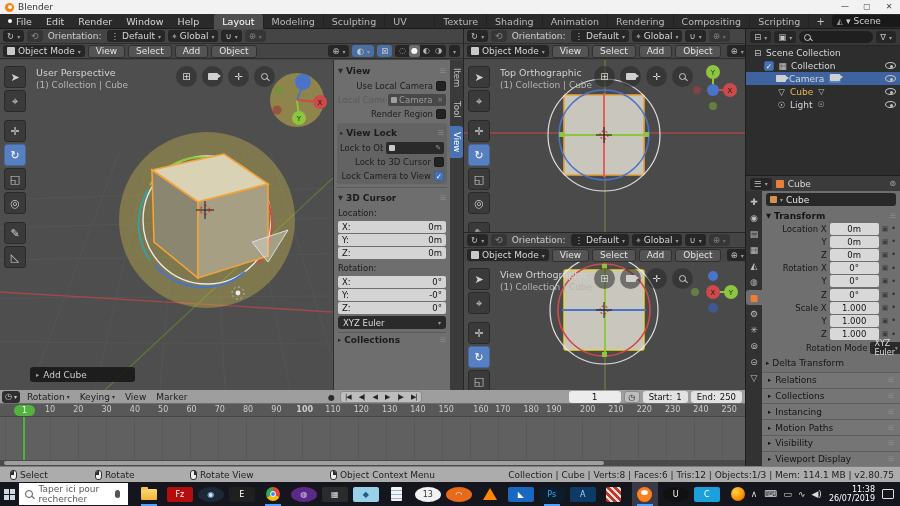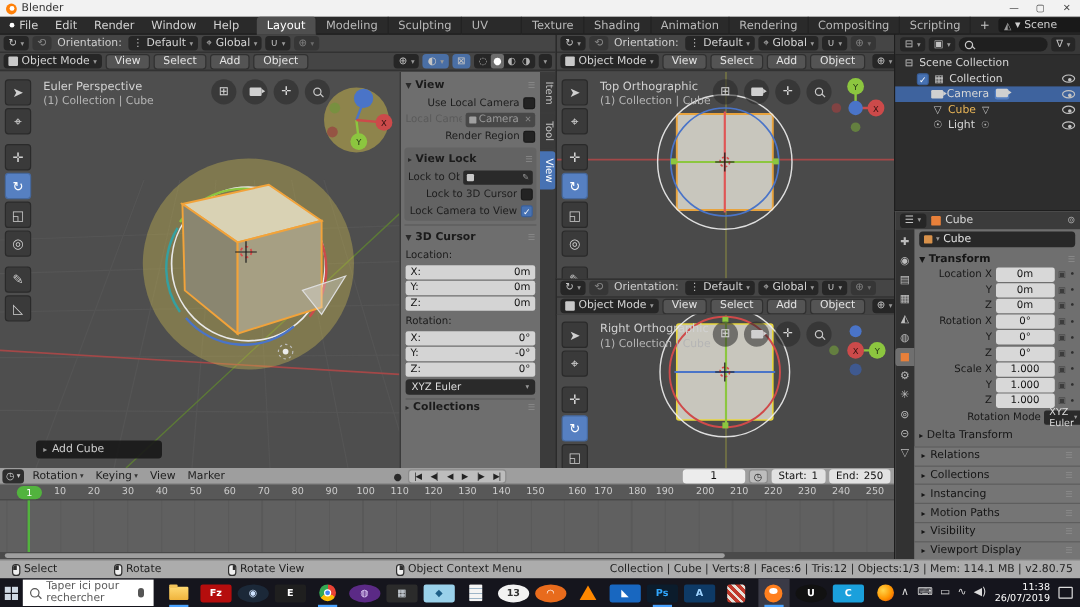--- a/index.html
+++ b/index.html
@@ -154,21 +154,21 @@
   .win-logo{width:11px;height:11px;display:grid;grid-template-columns:5px 5px;grid-template-rows:5px 5px;gap:1px;}
   .win-logo i{background:#cfd8e3;}
   #searchbox{width:190px;height:22px;background:#fff;display:flex;align-items:center;gap:5px;padding:0 6px;color:#5a5a5a;font-size:9px;}
   .ic-search-dark{width:8px;height:8px;border:1.3px solid #555;border-radius:50%;position:relative;flex:none;}
   .ic-search-dark::after{content:"";position:absolute;width:4px;height:1.3px;background:#555;right:-3px;bottom:-1px;transform:rotate(45deg);}
   .ic-mic{width:5px;height:8px;background:#555;border-radius:3px;position:relative;margin-left:auto;margin-right:2px;flex:none;}
   #apps{display:flex;align-items:center;gap:5px;margin-left:8px;}
   .app{width:26px;height:24px;display:flex;align-items:center;justify-content:center;position:relative;}
   .app.active{background:#3a3a46;}
   .app.underline::after{content:"";position:absolute;bottom:0;left:5px;right:5px;height:2px;background:#4aa3ff;}
-  .app .box{width:36px;height:15px;display:flex;align-items:center;justify-content:center;font-size:8px;font-weight:bold;border-radius:2px;}
+  .app .box{width:36px;height:15px;display:flex;align-items:center;justify-content:center;font-size:8px;font-weight:normal;border-radius:2px;}
   .app .box.round{border-radius:50%;}
   .ic-folder{width:16px;height:11px;background:linear-gradient(#ffd972,#f0b43c);border-radius:1px;position:relative;}
   .ic-folder::before{content:"";position:absolute;left:0;top:-2px;width:7px;height:3px;background:#f3c45a;border-radius:1px 1px 0 0;}
   .ic-chrome{width:14px;height:14px;border-radius:50%;background:conic-gradient(#ea4335 0 33%,#fbbc05 0 66%,#34a853 0);position:relative;}
   .ic-chrome::after{content:"";position:absolute;left:4px;top:4px;width:6px;height:6px;border-radius:50%;background:#4285f4;border:1.5px solid #fff;box-sizing:border-box;}
   .ic-vlc{width:0;height:0;border-left:7px solid transparent;border-right:7px solid transparent;border-bottom:12px solid #ff8800;position:relative;}
   .ic-notepad{width:11px;height:14px;background:#f4f4f4;border-radius:1px;background-image:repeating-linear-gradient(#f4f4f4 0 3px,#9db5c8 3px 4px);}
   .ic-stripes{width:15px;height:15px;border-radius:2px;background:repeating-linear-gradient(45deg,#c0392b 0 3px,#e8e0d8 3px 5px);}
   .ic-blender{width:15px;height:15px;border-radius:50%;background:#ff7f1e;position:relative;}
   .ic-blender::after{content:"";position:absolute;left:4px;top:3px;width:7px;height:5px;border-radius:50%;background:#fff;}
@@ -425,21 +425,21 @@
         <circle cx="303" cy="22" r="8" fill="#4a74c8"></circle>
         <circle cx="299" cy="58" r="7" fill="#8cc63f"></circle>
         <circle cx="320" cy="42" r="7" fill="#cc4a4a"></circle>
         <circle cx="279" cy="30" r="4.5" fill="#6f963c" opacity="0.7"></circle>
         <circle cx="277" cy="50" r="4.5" fill="#984040" opacity="0.7"></circle>
         <text x="299" y="61" font-size="7" fill="#1e2d12" text-anchor="middle">Y</text>
         <text x="320" y="45" font-size="7" fill="#33100f" text-anchor="middle">X</text>
       </g>
     </svg>
     <div class="vp-label">
-      <span>Euler Perspective</span>
+      <span>User Perspective</span>
       <span class="crumb">(1) Collection | Cube</span>
     </div>
     <div class="toolbar" id="tb-main">
         <div class="tool-btn">
           <span>➤</span>
         </div>
         <div class="tool-btn">
           <span>⌖</span>
         </div>
         <div class="tool-btn gap">
@@ -673,21 +673,21 @@
         <circle cx="249" cy="30" r="7" fill="#cc4a4a"></circle>
         <circle cx="267" cy="30" r="7" fill="#8cc63f"></circle>
         <circle cx="231" cy="30" r="4" fill="#6f963c" opacity="0.7"></circle>
         <circle cx="249" cy="14" r="5" fill="#4a74c8"></circle>
         <circle cx="249" cy="46" r="5" fill="#3c5da0" opacity="0.8"></circle>
         <text x="249" y="33" font-size="7" fill="#33100f" text-anchor="middle">X</text>
         <text x="267" y="33" font-size="7" fill="#1e2d12" text-anchor="middle">Y</text>
       </g>
     </svg>
     <div class="vp-label">
-      <span>Right Orthographic</span>
+      <span>View Orthographic</span>
       <span class="crumb">(1) Collection | Cube</span>
     </div>
     <div class="toolbar" id="tb-br">
         <div class="tool-btn">
           <span>➤</span>
         </div>
         <div class="tool-btn">
           <span>⌖</span>
         </div>
         <div class="tool-btn gap">
@@ -983,21 +983,21 @@
       <span id="tl-pill">1</span>
     <span class="tick" style="left: 50px;">10</span>
         <span class="tick" style="left: 78.3px;">20</span>
         <span class="tick" style="left: 106.6px;">30</span>
         <span class="tick" style="left: 134.9px;">40</span>
         <span class="tick" style="left: 163.2px;">50</span>
         <span class="tick" style="left: 191.5px;">60</span>
         <span class="tick" style="left: 219.8px;">70</span>
         <span class="tick" style="left: 248.1px;">80</span>
         <span class="tick" style="left: 276.4px;">90</span>
-        <span class="tick" style="left: 304.7px;">100</span>
+        <span class="tick" style="left: 304.7px; font-weight: bold;">100</span>
         <span class="tick" style="left: 333px;">110</span>
         <span class="tick" style="left: 361.3px;">120</span>
         <span class="tick" style="left: 389.6px;">130</span>
         <span class="tick" style="left: 417.9px;">140</span>
         <span class="tick" style="left: 446.2px;">150</span>
         <span class="tick" style="left: 481px;">160</span>
         <span class="tick" style="left: 502.8px;">170</span>
         <span class="tick" style="left: 531.1px;">180</span>
         <span class="tick" style="left: 554px;">190</span>
         <span class="tick" style="left: 587.7px;">200</span>

